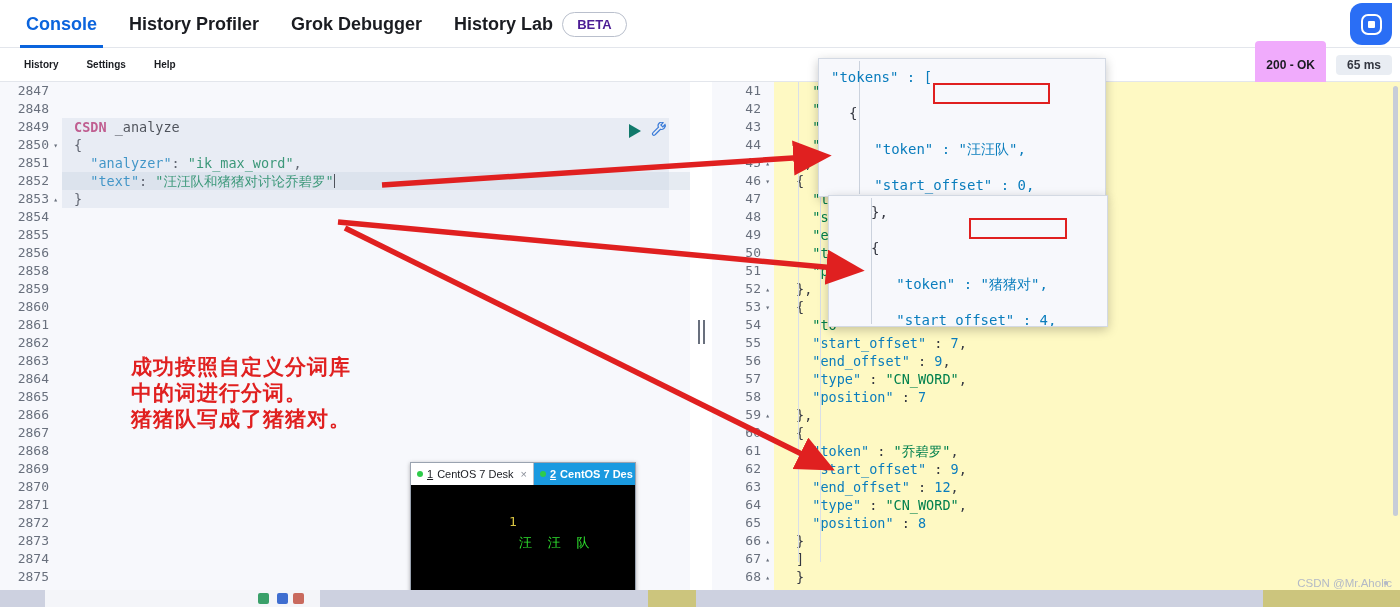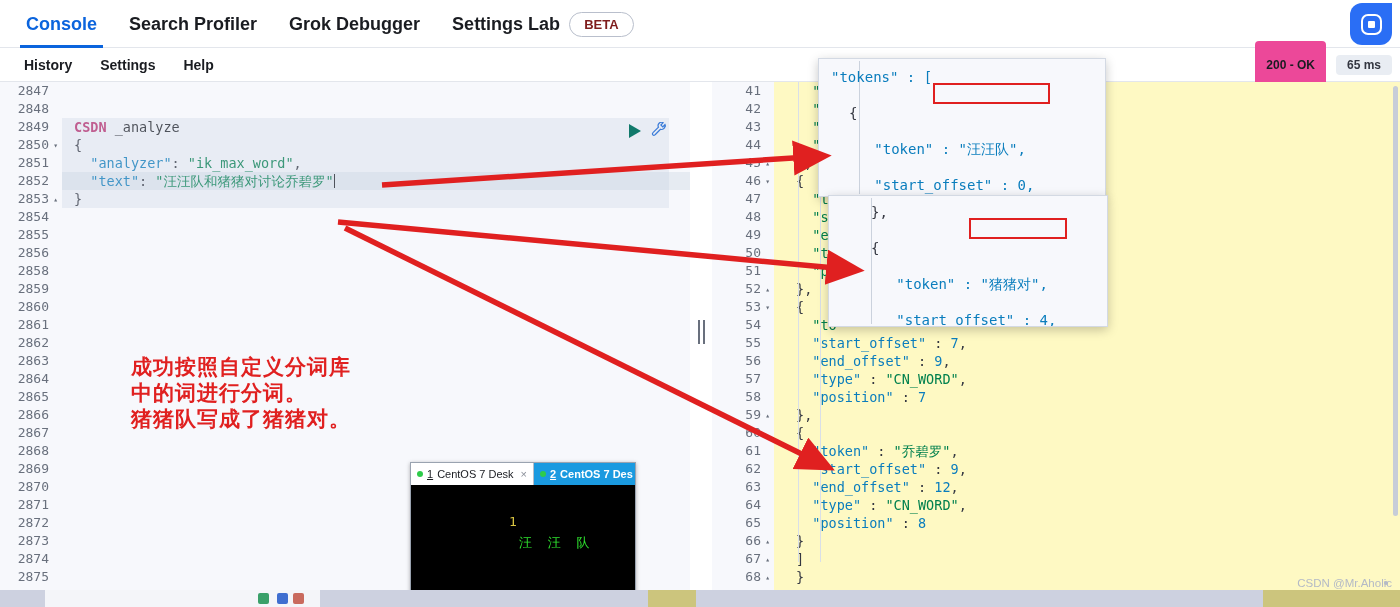--- a/index.html
+++ b/index.html
@@ -44,21 +44,21 @@
     left: 10px; right: 10px; bottom: 0;
     height: 3px; background: #0b64dd;
   }
   .beta-badge {
     display: inline-block;
     margin-left: 4px;
     border: 1px solid #b9bfcc;
     border-radius: 14px;
     font-size: 13px;
     font-weight: bold;
-    color: #7f1d1d;
+    color: #4c1d95;
     padding: 4px 14px;
     background: #fff;
     line-height: normal;
     vertical-align: middle;
     cursor: pointer;
   }
   .help-btn {
     position: absolute;
     right: 8px; top: 3px;
     width: 42px; height: 42px;
@@ -78,29 +78,29 @@
   
   .subnav {
     position: absolute; left: 0; top: 48px;
     width: 1400px; height: 34px;
     background: #ffffff;
     border-bottom: 1px solid #e3e6ec;
     display: flex; align-items: center;
     padding-left: 10px;
   }
   .subnav-item {
-    font-size: 14px; font-weight: bold; color: #1a1c21;
+    font-size: 10px; font-weight: bold; color: #1a1c21;
     padding: 0 14px; cursor: pointer;
   }
   .status-row {
     position: absolute; right: 8px; top: 0;
     height: 34px; display: flex; align-items: center; gap: 10px;
   }
   .badge-ok {
-    background: #ec4899; color: #1a1c21;
+    background: #f0abfc; color: #1a1c21;
     font-size: 12px; font-weight: bold;
     padding: 17px 11px; border-radius: 4px; margin-left: 18px;
   }
   .badge-ms {
     background: #e9edf3; color: #343741;
     font-size: 12px; font-weight: bold;
     padding: 3px 11px; border-radius: 4px;
   }
 
   
@@ -274,24 +274,24 @@
   }
 </style>
 </head>
 <body>
 
 <div id="app">
 
   <div class="topnav">
     <div class="topnav-tabs">
       <div class="nav-tab active"><span>Console</span></div>
-      <div class="nav-tab"><span>Search Profiler</span></div>
+      <div class="nav-tab"><span>History Profiler</span></div>
       <div class="nav-tab"><span>Grok Debugger</span></div>
       <div class="nav-tab">
-        <span>Settings Lab</span>
+        <span>History Lab</span>
         <span class="beta-badge">BETA</span>
       </div>
     </div>
     <div class="help-btn">
       <div class="ring">
           <div class="dot"></div>
         </div>
     </div>
   </div>
 

